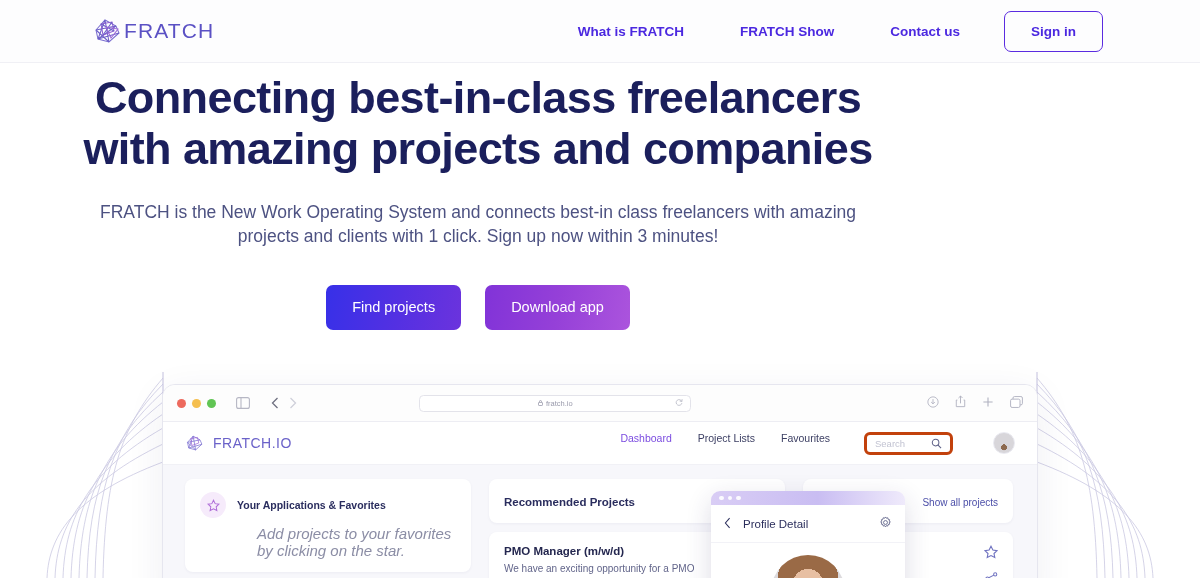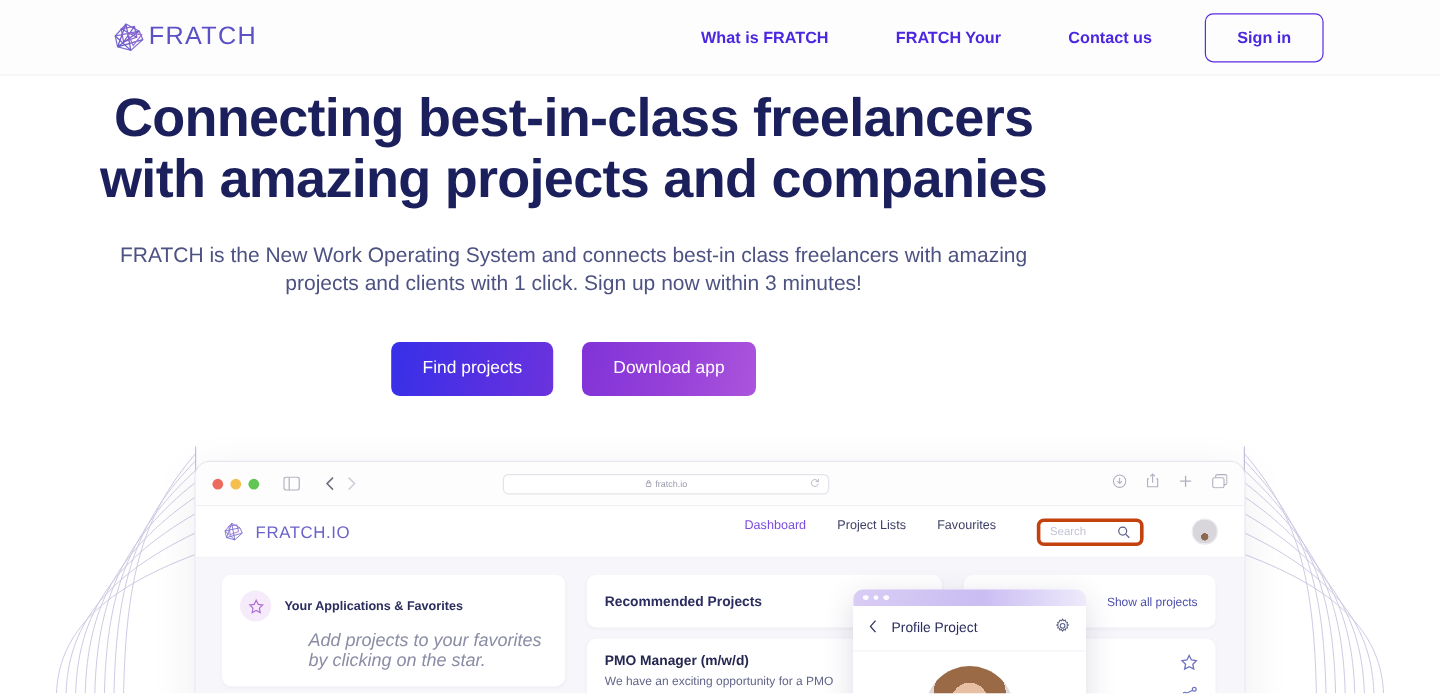--- a/index.html
+++ b/index.html
@@ -180,21 +180,21 @@
           <path d="M4 15 L24 11 M13 5 L17 27 M6 24 L27 18 M13 5 L6 24 M4 15 L17 27 M24 11 L6 24"></path>
           <path d="M9 9 L20 7 L22 16 L11 20 Z" stroke="#8a5fd0"></path>
           <path d="M9 9 L22 16 M20 7 L11 20"></path>
           <path d="M14 12 L26 14 L19 23 Z" stroke="#9d6bd8"></path>
         </g>
       </svg>
       <span class="brand-text">FRATCH</span>
     </div>
     <nav class="navlinks">
       <a class="navlink" href="#">What is FRATCH</a>
-      <a class="navlink" href="#">FRATCH Your</a>
+      <a class="navlink" href="#">FRATCH Show</a>
       <a class="navlink" href="#">Contact us</a>
       <button class="signin">Sign in</button>
     </nav>
   </div>
 
   <div class="hero">
     <h1 class="headline">
       <span>Connecting best-in-class freelancers</span><br>
       <span>with amazing projects and companies</span>
     </h1>
@@ -384,21 +384,21 @@
       <span class="pdot"></span>
       <span class="pdot"></span>
       <span class="pdot"></span>
     </div>
     <div class="profile-bar">
       <span>
         <svg width="7" height="12" viewBox="0 0 8 13" fill="none" stroke="#2b2e5c" stroke-width="1.2">
             <polyline points="6.4,1 1.6,6.5 6.4,12"></polyline>
           </svg>
       </span>
-      <span class="profile-title">Profile Project</span>
+      <span class="profile-title">Profile Detail</span>
       <span class="profile-gear">
         <svg width="13" height="13" viewBox="0 0 16 16" fill="none" stroke="currentColor" stroke-width="1.05">
           <circle cx="8" cy="8" r="2.4"></circle>
           <path d="M8 1.2 l1 1.5 1.8-.5 .4 1.8 1.8 .5 -.5 1.8 1.5 1 -1.5 1 .5 1.8 -1.8 .5 -.4 1.8 -1.8-.5 -1 1.5 -1-1.5 -1.8 .5 -.4-1.8 -1.8-.5 .5-1.8 -1.5-1 1.5-1 -.5-1.8 1.8-.5 .4-1.8 1.8 .5z"></path>
         </svg>
       </span>
     </div>
     <div class="profile-body">
       <div class="profile-photo"></div>
     </div>

